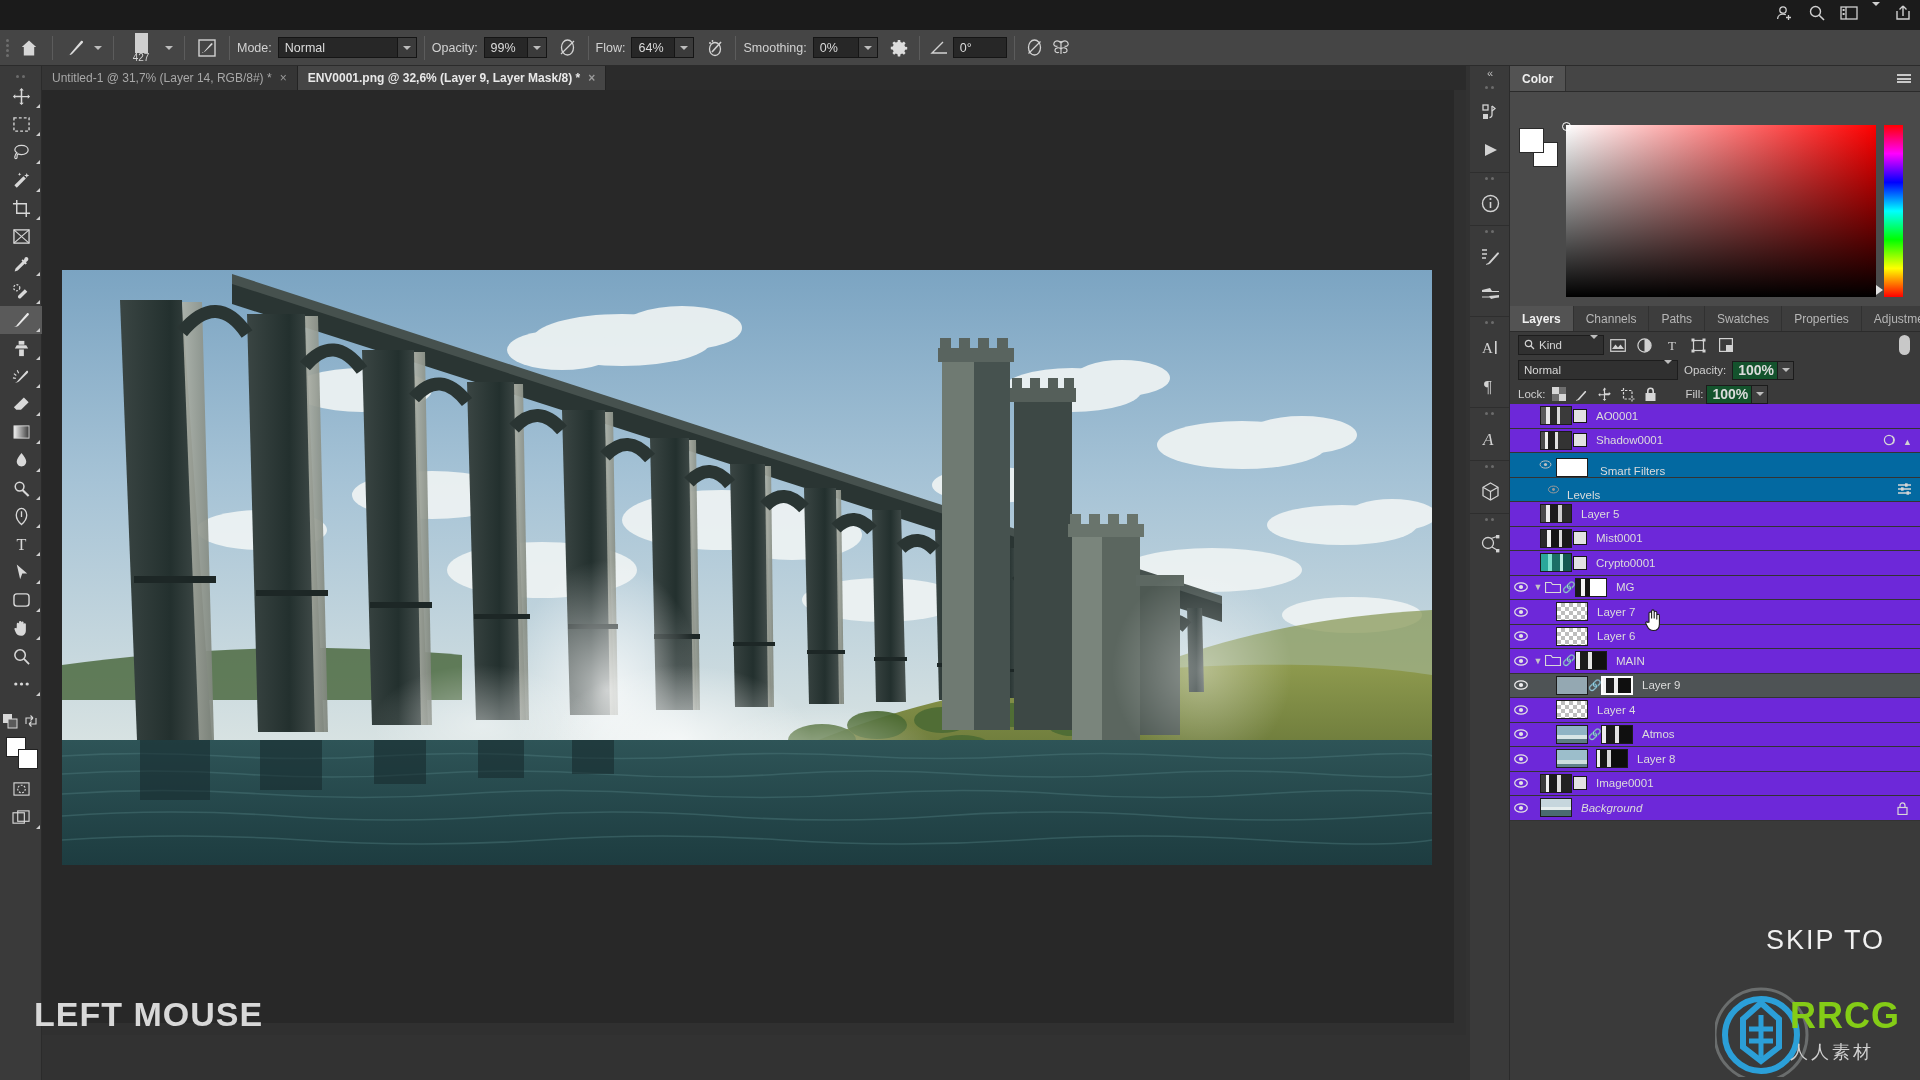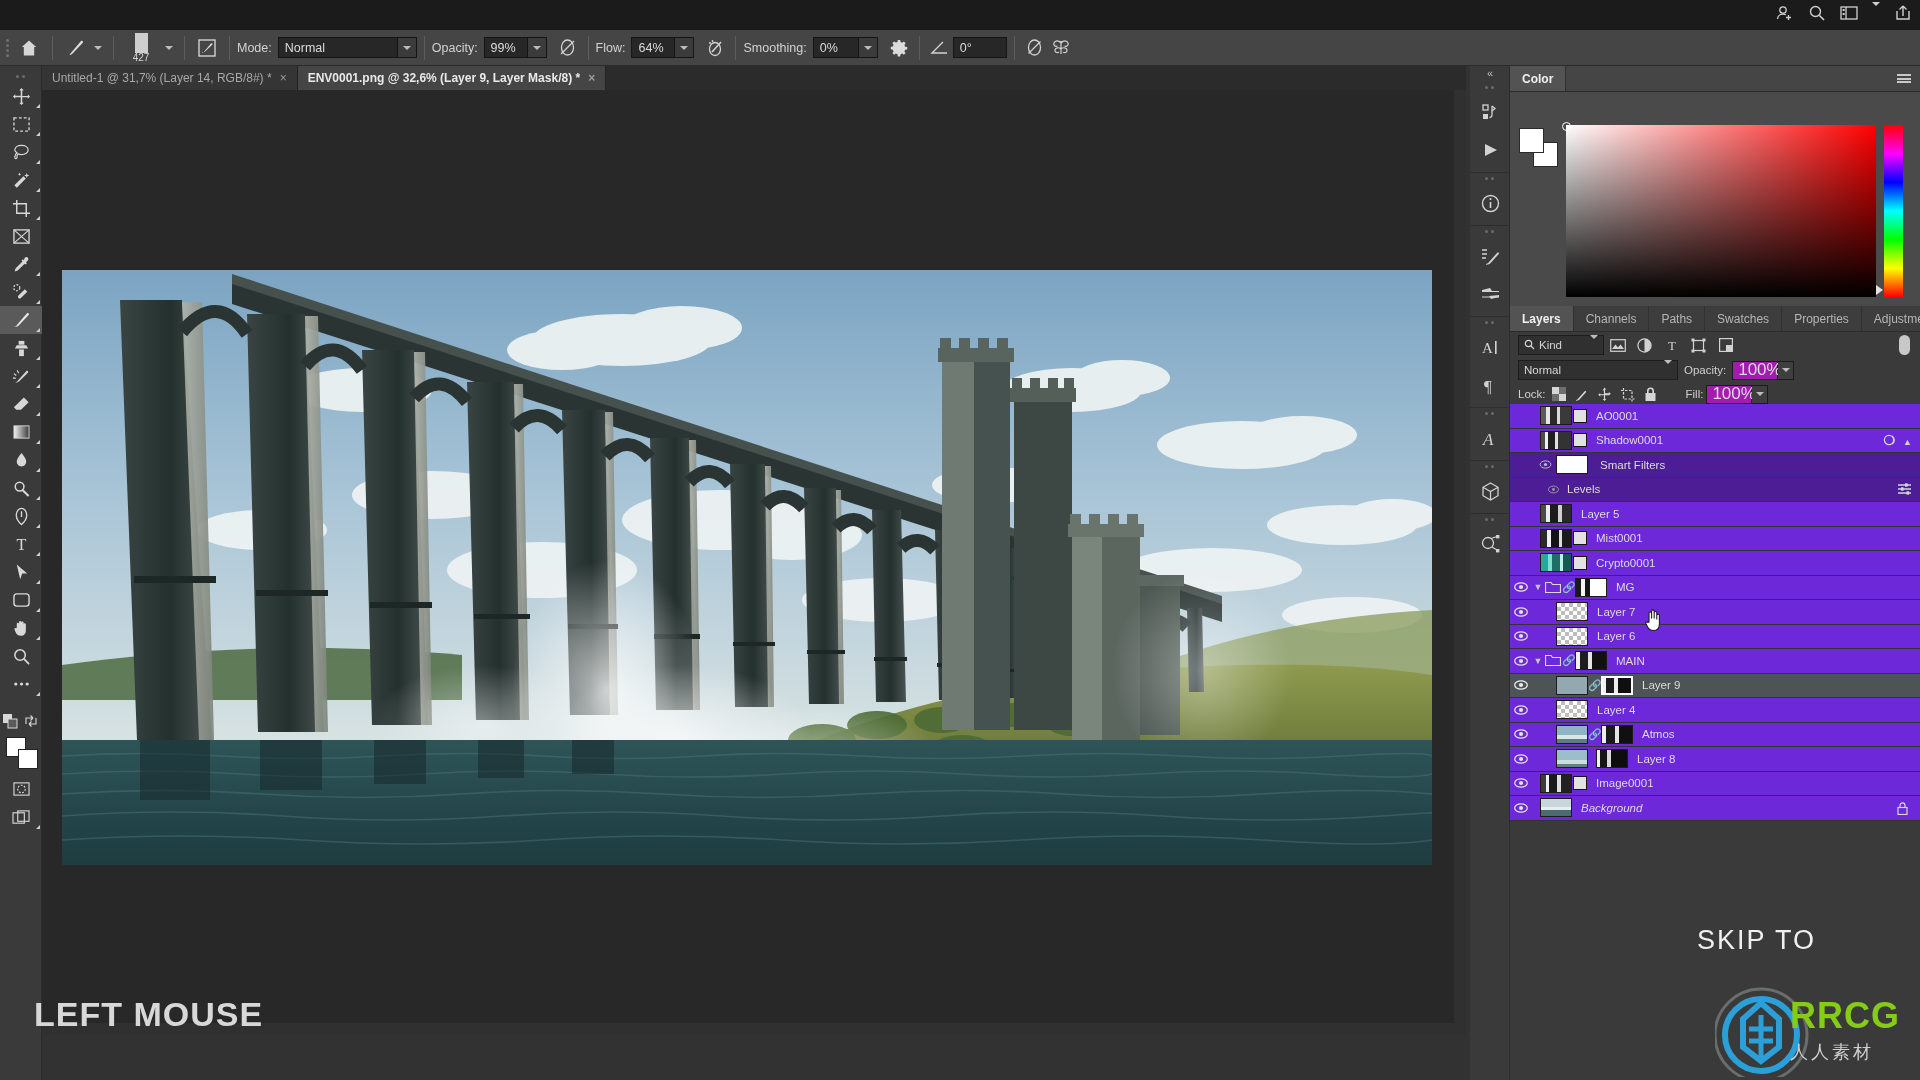--- a/index.html
+++ b/index.html
@@ -107,32 +107,32 @@
   .kindsel{ width:86px; height:20px; background:#303030; border:1px solid #1d1d1d; display:flex;
             align-items:center; padding:0 5px; font-size:11.5px; color:#d2d2d2; gap:4px;}
   .kindsel .cv{ margin-left:auto;}
   .fico{ width:27px; height:22px; display:flex; align-items:center; justify-content:center; color:#d0d0d0;}
   .togglepill{ margin-left:auto; width:15px; height:22px; display:flex; align-items:center; justify-content:center;}
   .togglepill div{ width:11px; height:20px; border-radius:6px; background:#c8c8c8;}
 
   .blendrow{ height:24px; display:flex; align-items:center; padding:0 8px; gap:6px; }
   .blendsel{ width:160px; height:20px; background:#303030;border:1px solid #1d1d1d;
              display:flex;align-items:center;padding:0 5px;font-size:11.5px;color:#d8d8d8;}
-  .mini{ height:19px; background:#a21caf;border:1px solid #1b1b1b;font-size:17px;color:#dcdcdc;
-         display:flex;align-items:center;padding:0 5px;}
+  .mini{ height:19px; background:#14532d;border:1px solid #1b1b1b;font-size:14px;color:#dcdcdc;
+         display:flex;align-items:center;padding:0 5px;font-weight:bold;}
   .ddbtn{ width:16px;height:19px;background:#3f3f3f;border:1px solid #1b1b1b;border-left:none;
           display:flex;align-items:center;justify-content:center;}
   .lockrow{ height:24px; display:flex; align-items:center; padding:0 8px; gap:3px; font-size:11.5px; color:#cfcfcf;}
   .lockico{ width:20px;height:20px;display:flex;align-items:center;justify-content:center;color:#d6d6d6;}
 
   .layerlist{ position:absolute; left:0; top:98px; width:410px; height:432px; overflow:hidden;}
   .lrow{ position:relative; height:24.5px; display:flex; align-items:center; border-bottom:1px solid #333;
          background:#6d28d9; }
   .lrow.sel{ background:#4e5355; }
-  .lrow.sub{ background:#4c1d95; }
+  .lrow.sub{ background:#0369a1;align-items:flex-end; }
   .eye{ width:22px; height:24px; display:flex; align-items:center; justify-content:center;}
   .eye svg{ display:block; }
   .eye.off svg{ visibility:hidden; }
   .arrowcol{ width:12px; display:flex; align-items:center; justify-content:center; color:#c5c5c5; font-size:9px;}
   .thumb{ width:32px; height:19px; border:1px solid #1c1c1c; flex:0 0 auto; }
   .thumb.chk{ background-image:
       linear-gradient(45deg,#bdbdbd 25%,transparent 25%,transparent 75%,#bdbdbd 75%),
       linear-gradient(45deg,#bdbdbd 25%,#fff 25%,#fff 75%,#bdbdbd 75%);
       background-size:8px 8px; background-position:0 0,4px 4px; }
   .maskthumb{ width:32px;height:19px;border:1px solid #1c1c1c; flex:0 0 auto;}
@@ -144,21 +144,21 @@
   .indent8{ width:8px;} .indent24{width:24px;}
   .rightico{ position:absolute; right:8px; top:4px; display:flex; gap:6px; align-items:center; color:#d2d2d2;}
   .lockr{ position:absolute; right:12px; top:5px; color:#d8d8d8;}
 
   
   .cursor{ position:absolute; left:1643px; top:608px; width:20px; height:24px; }
 
   
   .leftmouse{ position:absolute; left:34px; top:995px; font-size:34px; font-weight:bold;
               color:#d8d8d8; letter-spacing:1px; font-family:"Liberation Sans", sans-serif;}
-  .skipto{ position:absolute; left:1697px; top:925px; font-size:27px; color:#f0f0f0; letter-spacing:2px;}
+  .skipto{ position:absolute; left:1766px; top:925px; font-size:27px; color:#f0f0f0; letter-spacing:2px;}
   .wm{ position:absolute; left:1715px; top:985px; width:200px; height:80px; }
   .wmtext{ position:absolute; left:1790px; top:995px; font-size:36px; font-weight:bold;
            color:#84cc16; letter-spacing:1px; }
   .wmcn{ position:absolute; left:1790px; top:1040px; font-size:18px; color:#cfcfcf; letter-spacing:3px;}
 </style>
 </head>
 <body>
 
 <div class="app">
 

